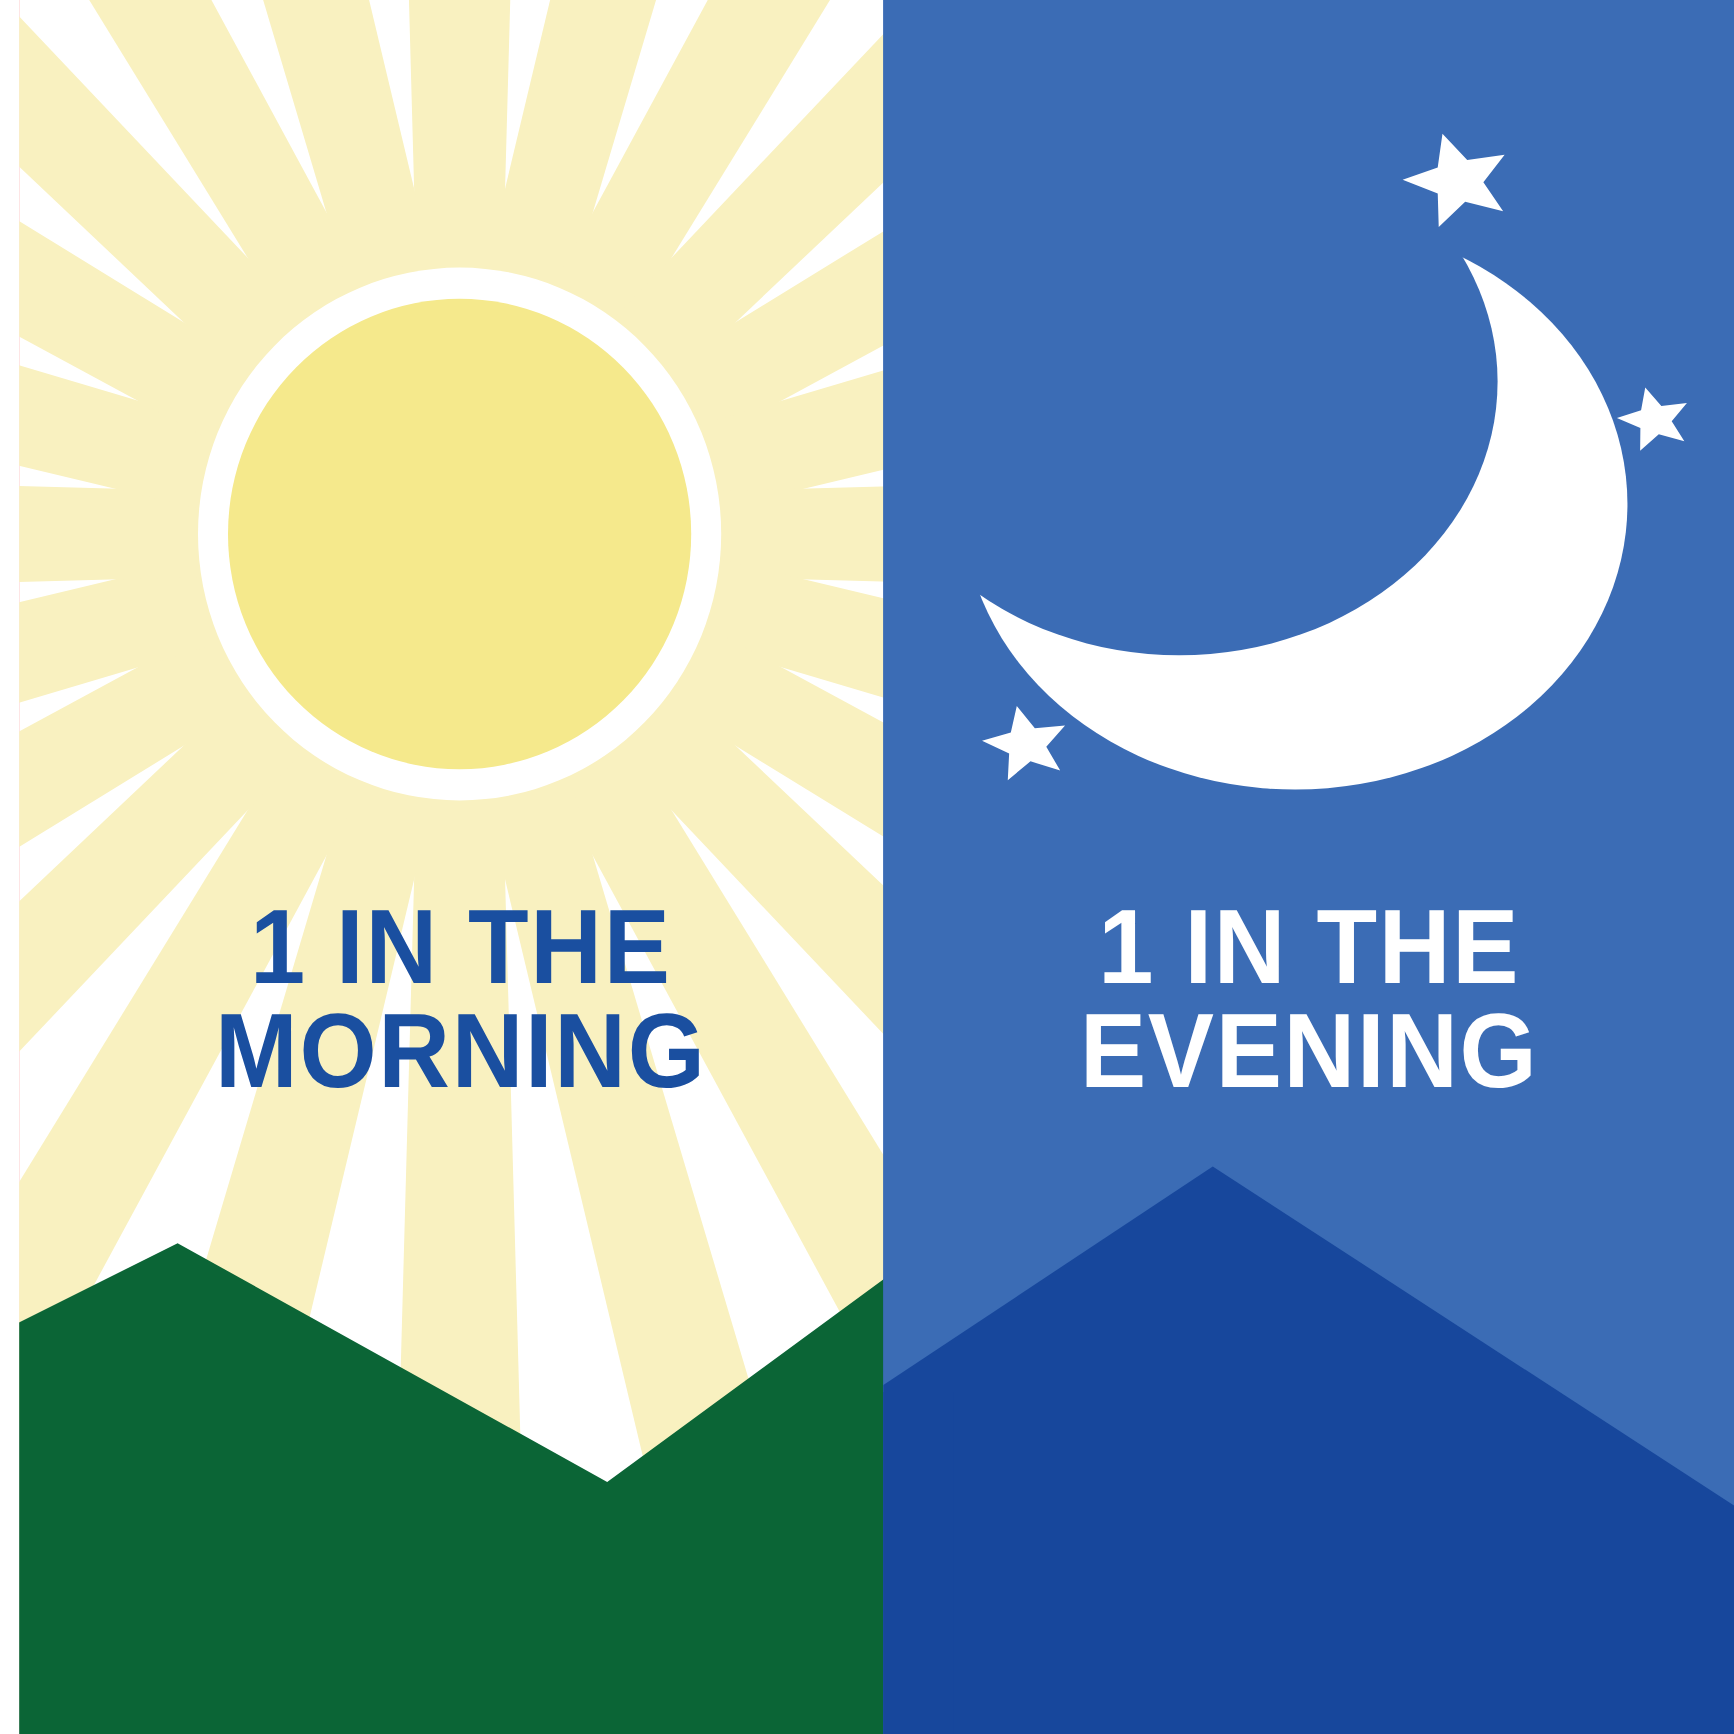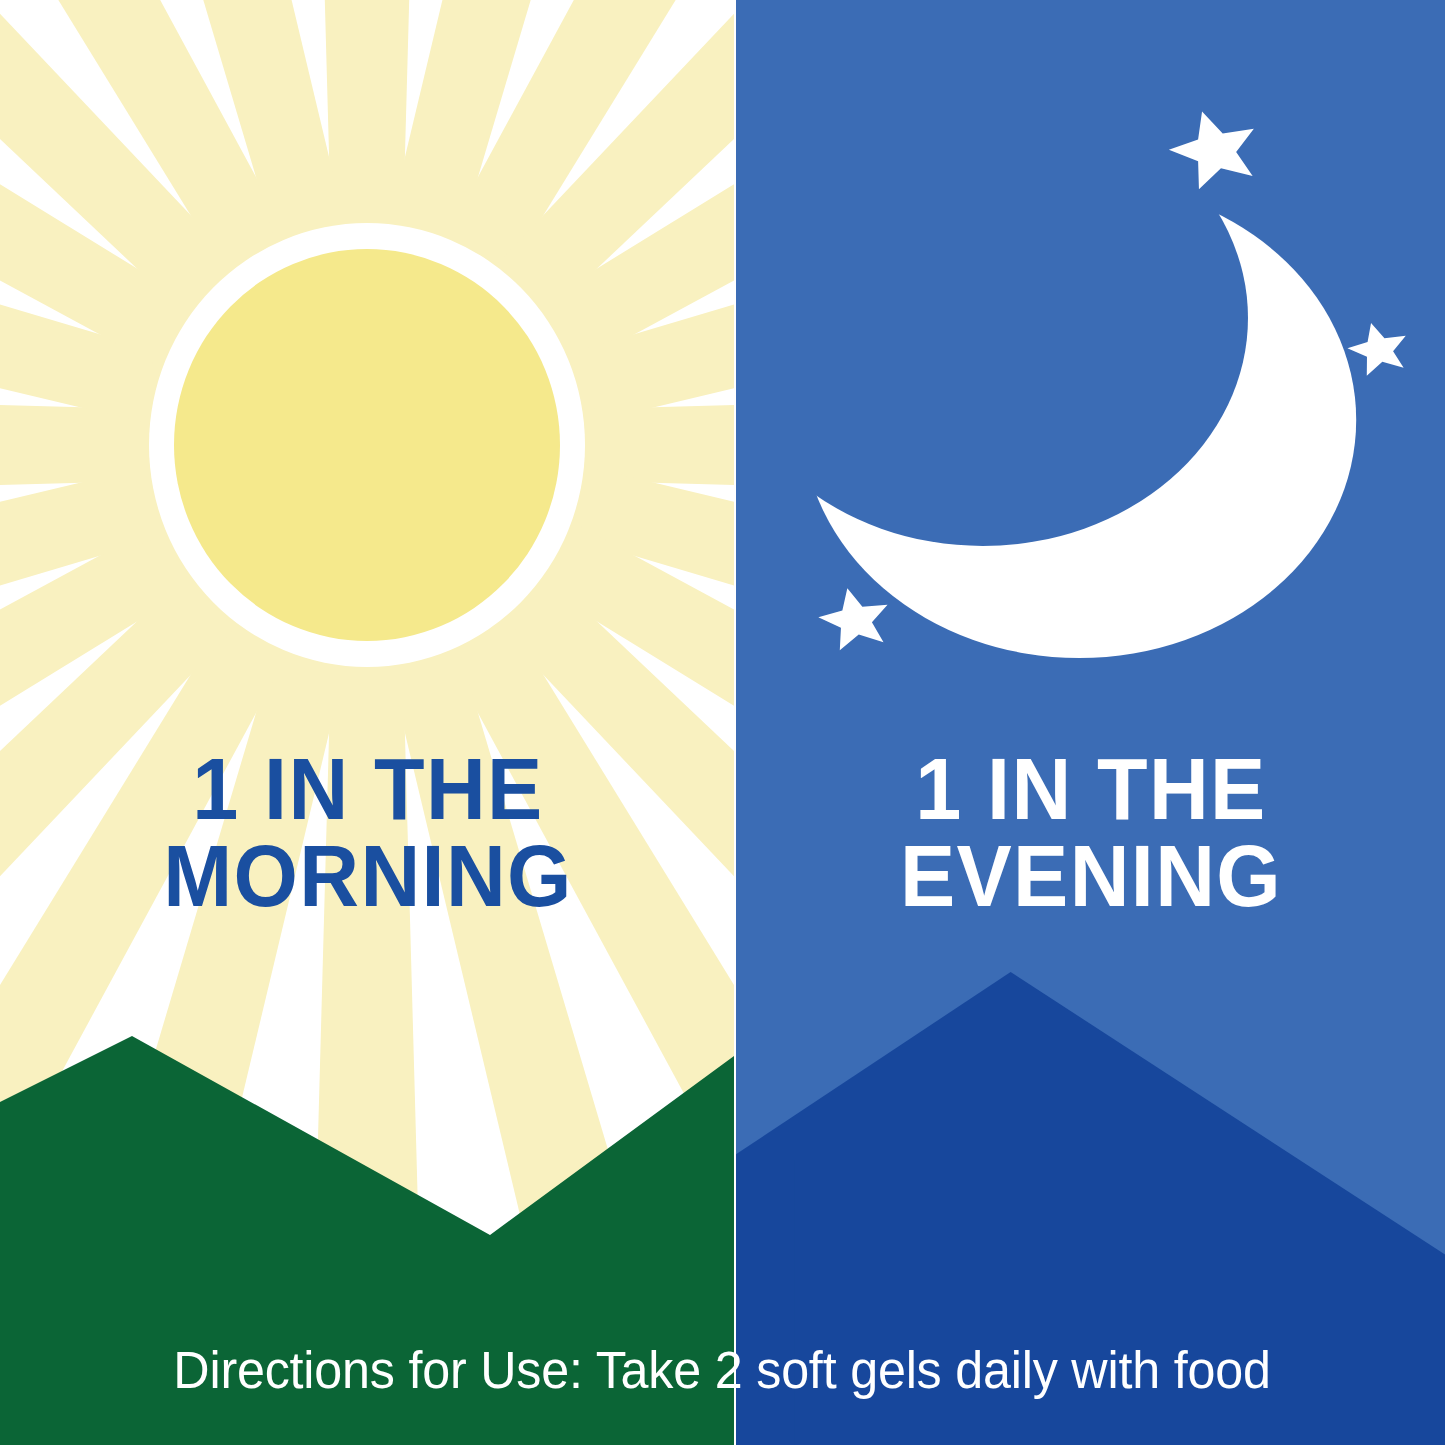--- a/index.html
+++ b/index.html
@@ -17,21 +17,21 @@
     height: 1445px;
     overflow: hidden;
     background: #ffffff;
   }
   .panel {
     position: absolute;
     top: 0;
     height: 1445px;
   }
   #morning-panel {
-    left: 0;
+    left: 16px;
     width: 734px;
     background: #fca5a5;
   }
   #evening-panel {
     left: 736px;
     width: 825px;
     background: #3b6cb5;
   }
   .svg-layer {
     position: absolute;
@@ -226,17 +226,14 @@
         </g>
 
         <path d="M -10 1445 L -10 1162 L 236 972 L 709 1330 L 709 1445 Z" fill="#17479c"></path>
         <rect x="-10" y="1160" width="60" height="300" fill="#17479c"></rect>
       </g>
     </svg>
 
     <h2 class="headline" id="evening-headline">1 IN THE EVENING</h2>
   </div>
 
-  <div id="directions-bar">
-    <span id="directions-text">Directions for Use: Take 2 soft gels daily with food</span>
-  </div>
 
 </div>
 
 </body></html>

